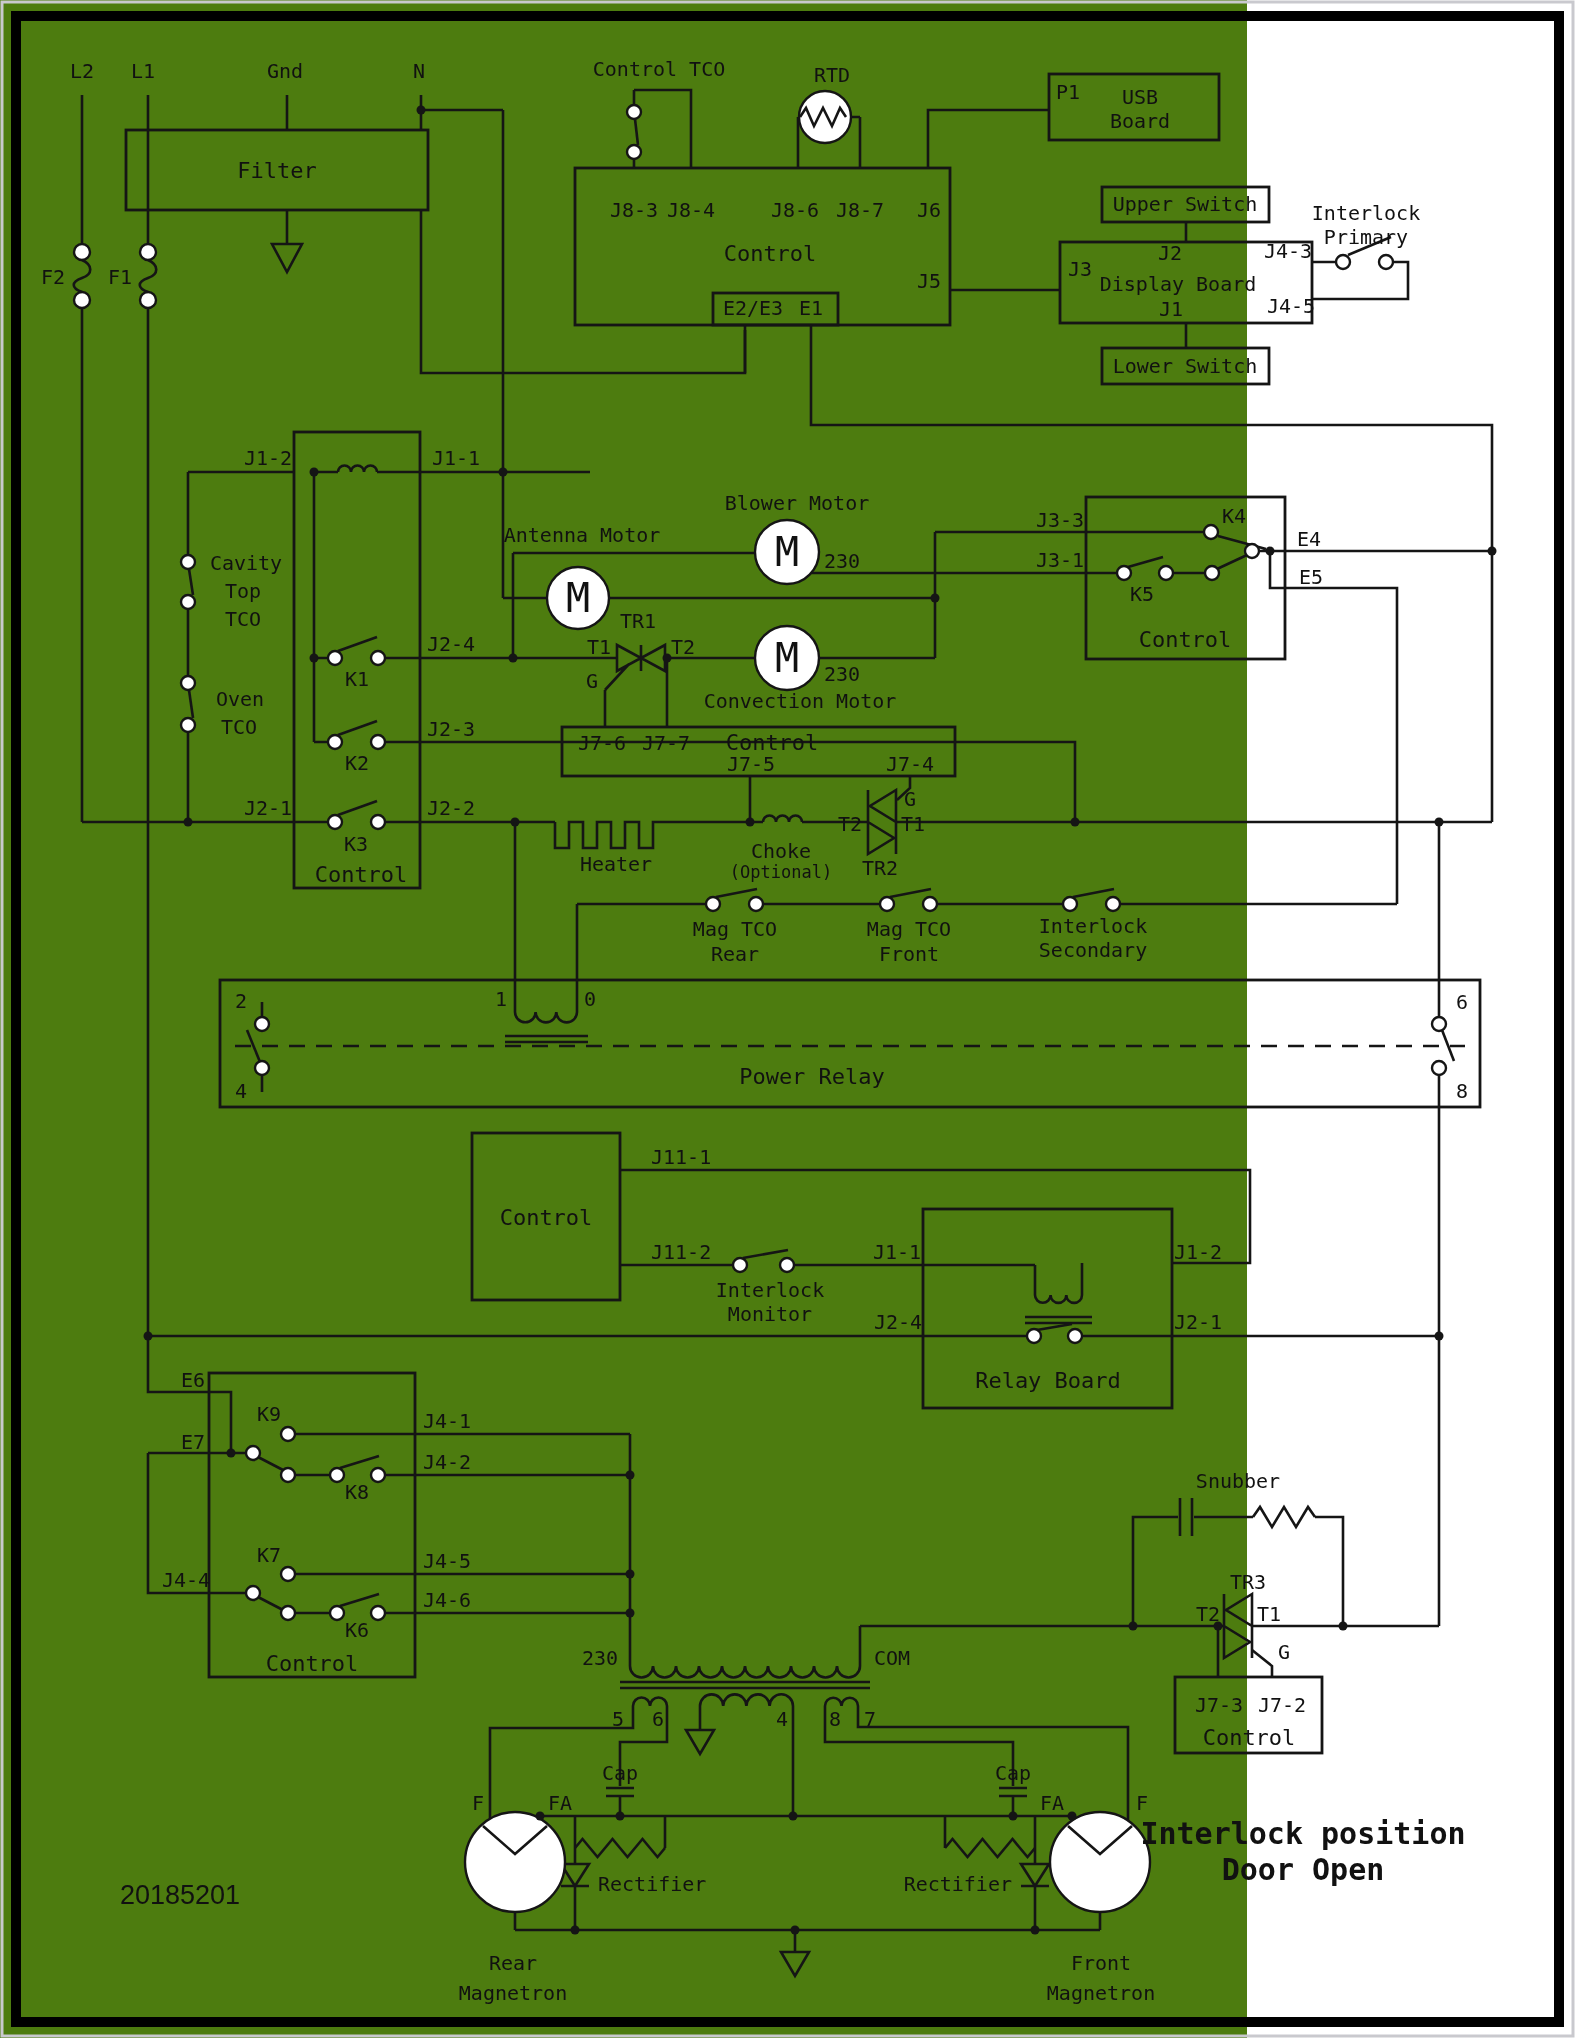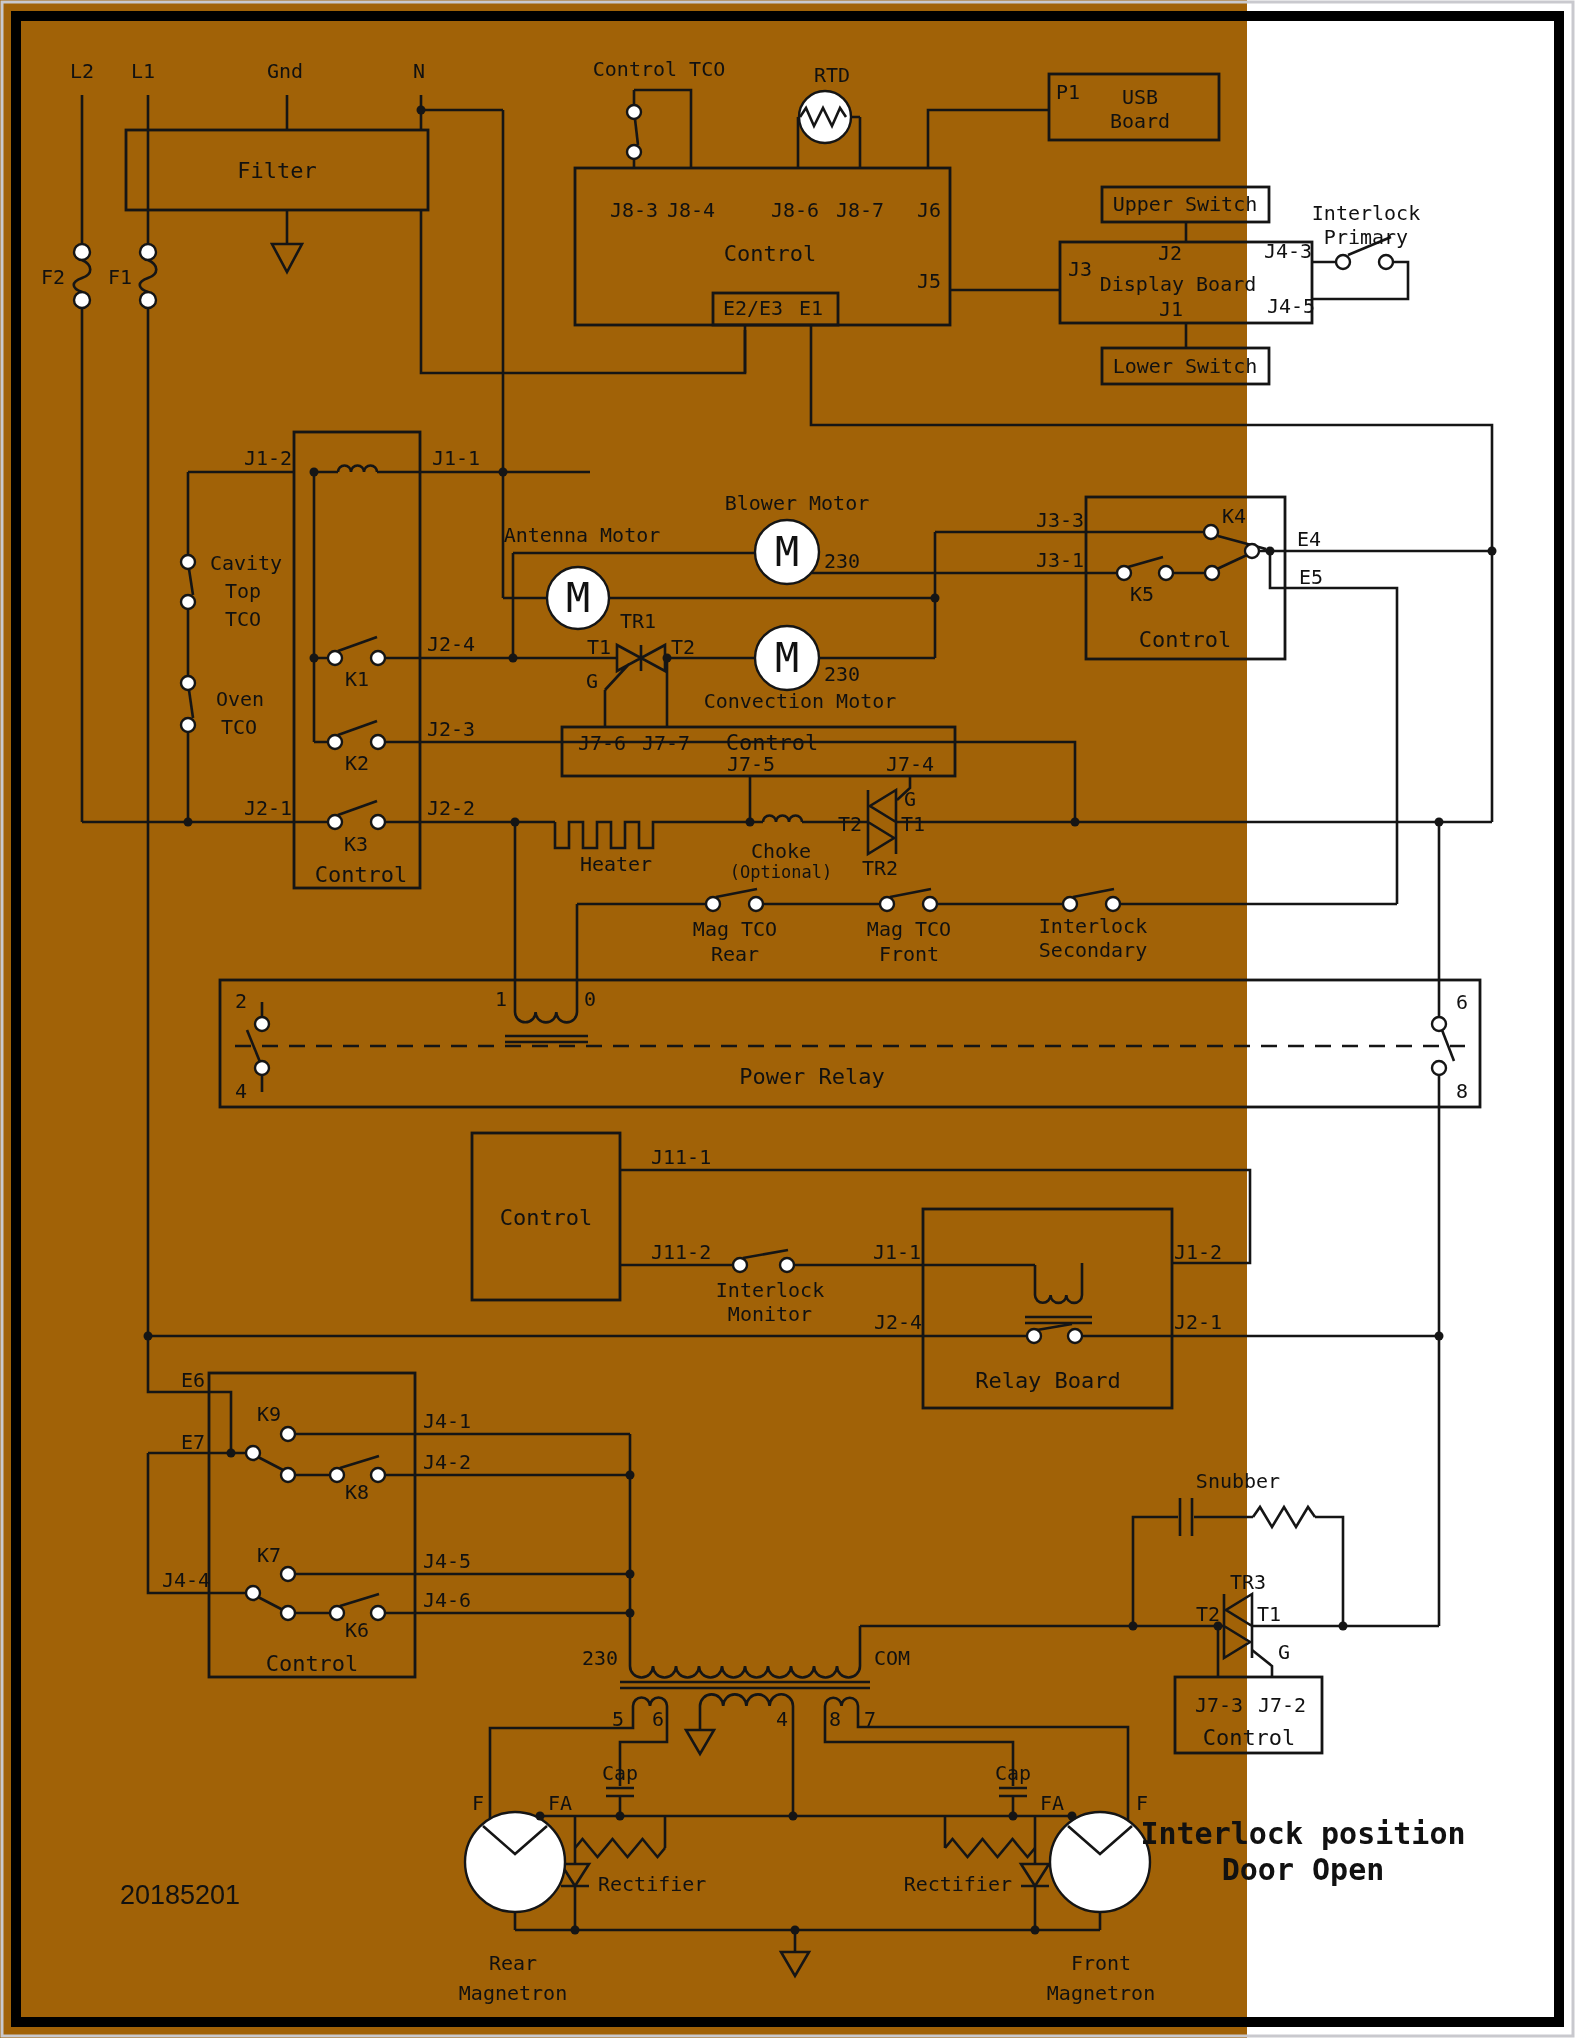--- a/index.html
+++ b/index.html
@@ -1,17 +1,17 @@
 <!DOCTYPE html>
 <html><head>
 <meta charset="utf-8">
 <style>
   html,body { margin:0; padding:0; background:#ffffff; }
   #page {
-    position:relative; width:1247px; height:2038px; background:#a16207;
+    position:relative; width:1247px; height:2038px; background:#4d7c0f;
     font-family:"DejaVu Sans Mono", monospace;
   }
   svg { display:block; }
   .w  { stroke:#151515; stroke-width:2.6; fill:none; }
   .wd { stroke:#151515; stroke-width:2.6; fill:none; stroke-dasharray:16 11; }
   .bx { stroke:#151515; stroke-width:2.8; fill:none; }
   .cc { stroke:#151515; stroke-width:2.4; fill:#ffffff; }
   .dot{ fill:#151515; stroke:none; }
   .t  { fill:#111111; stroke:none; font-family:"DejaVu Sans Mono", monospace; font-size:20px; }
   .t22{ font-size:22px; }

